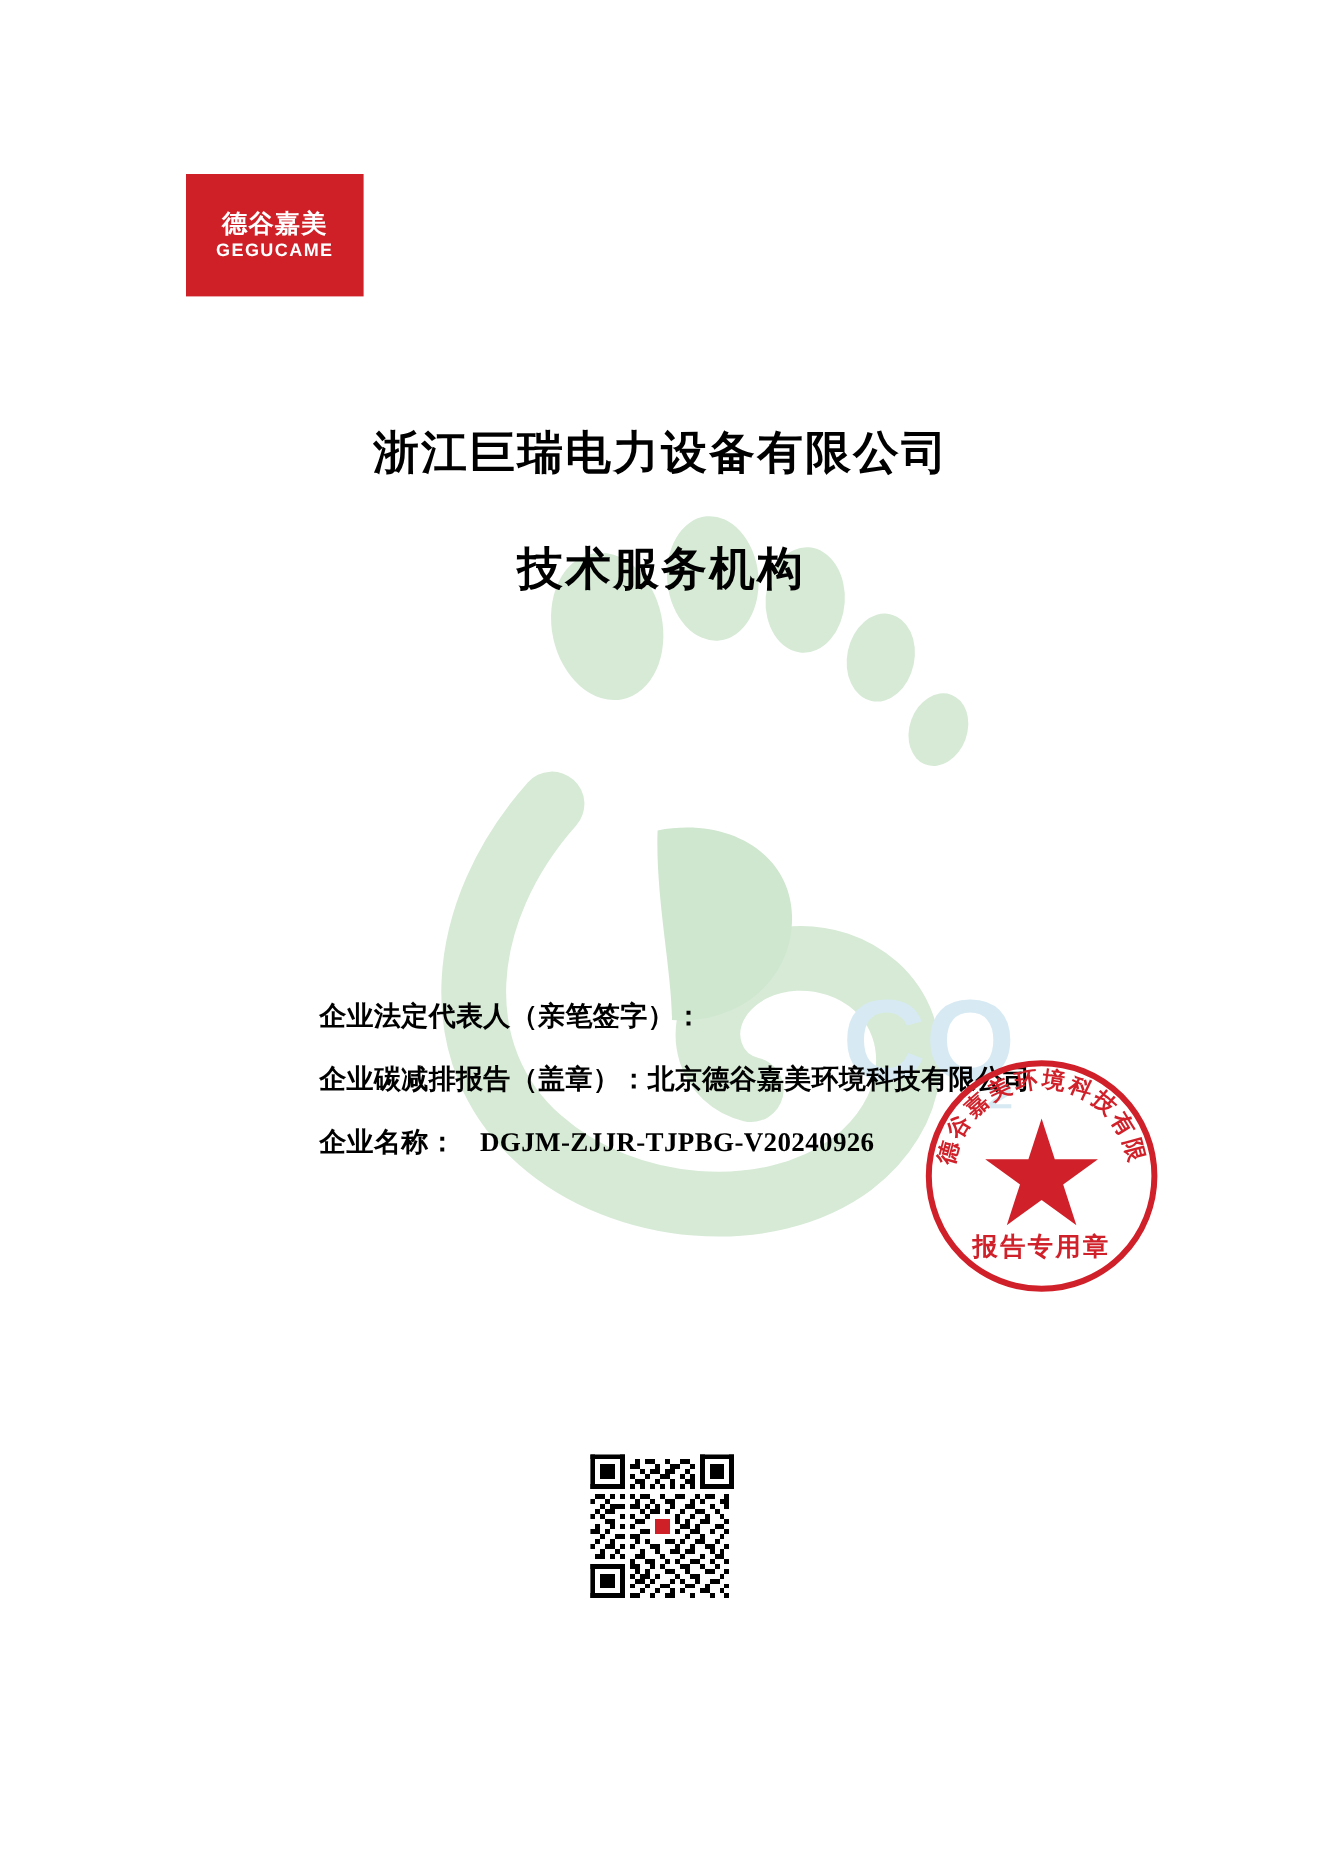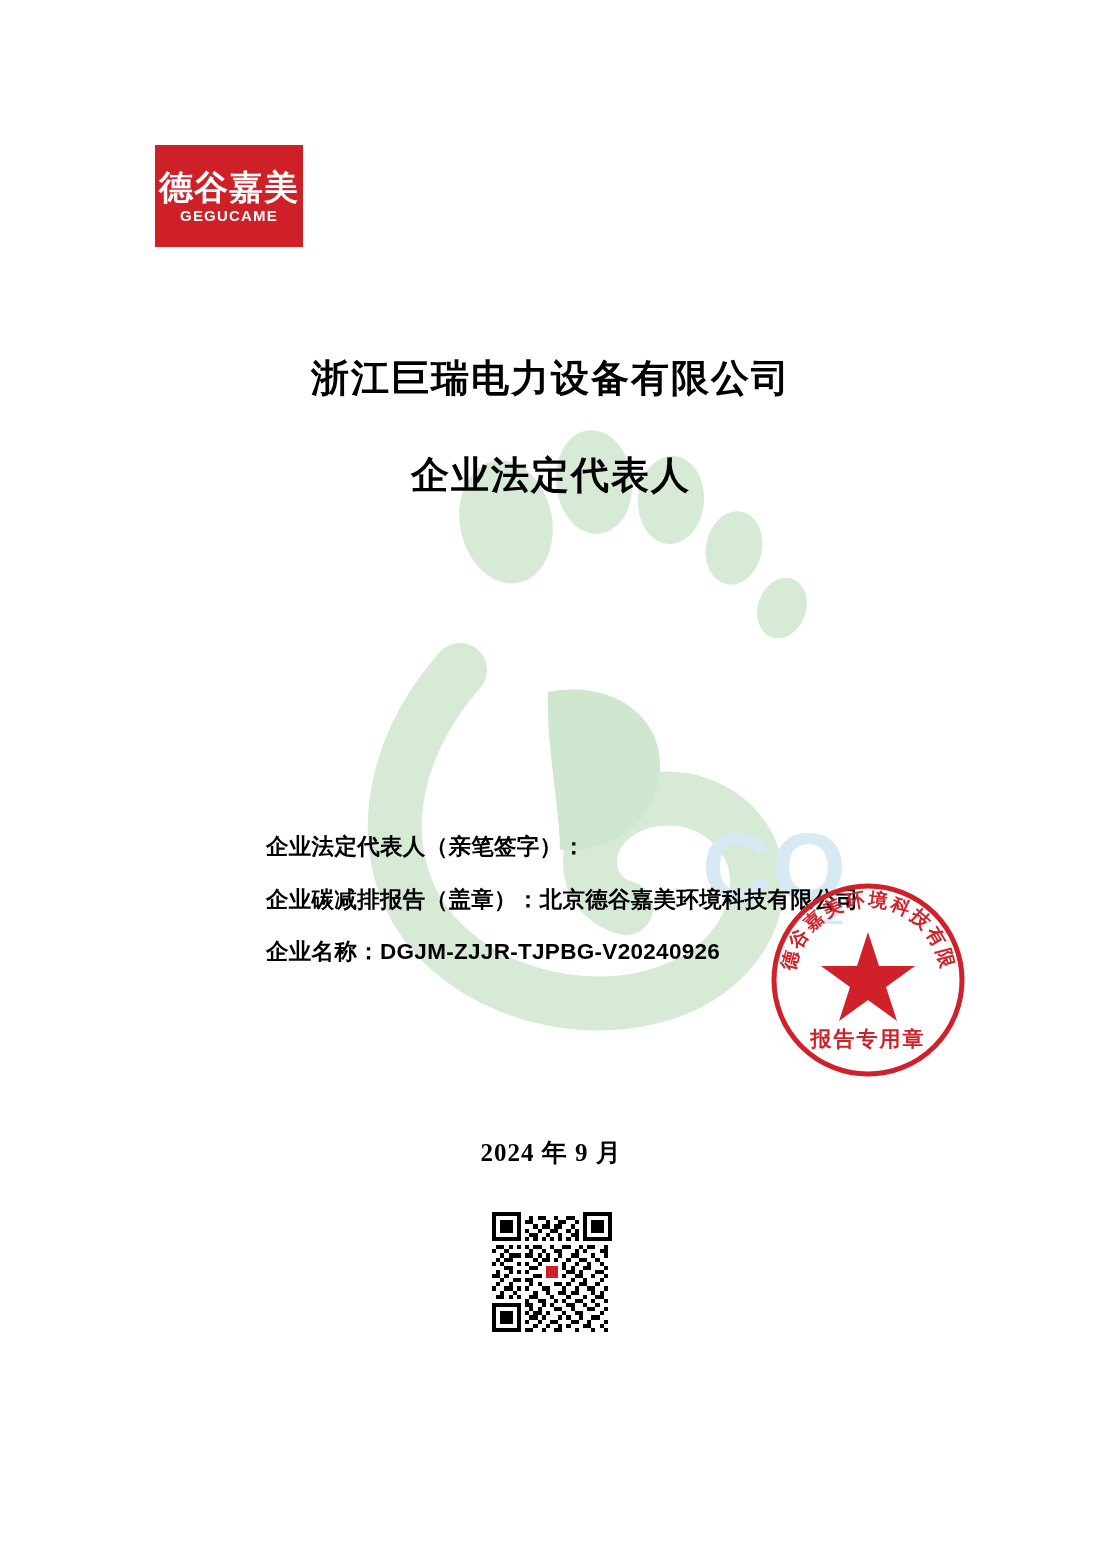--- a/index.html
+++ b/index.html
@@ -48,21 +48,21 @@
     background: #cf2027;
     color: #ffffff;
     display: flex;
     flex-direction: column;
     align-items: center;
     justify-content: center;
     gap: 4px;
     font-family: "Liberation Sans", sans-serif;
   }
   .logo-red .cn {
-    font-size: 34px;
+    font-size: 21px;
     letter-spacing: 1px;
     font-weight: 700;
     line-height: 1;
   }
   .logo-red .en {
     font-size: 15px;
     letter-spacing: 1.2px;
     font-weight: 700;
     line-height: 1;
   }
@@ -106,21 +106,21 @@
     width: 680px;
   }
   .info-line {
     font-size: 22.5px;
     font-weight: 700;
     line-height: 1;
     margin-bottom: 30px;
     white-space: nowrap;
     letter-spacing: 0.3px;
   }
-  .info-line .value-serif { font-family: Liberation Sans, sans-serif; }
+  .info-line .value-serif { font-family: Liberation Serif, serif; margin-left: 20px; }
 
   .date-line {
     position: absolute;
     left: 0;
     right: 0;
     top: 1136px;
     text-align: center;
     font-size: 25px;
     font-weight: 700;
     letter-spacing: 1px;
@@ -171,35 +171,34 @@
   </div>
 
   <div class="logo-row">
     <div class="logo-red">
       <span class="cn">德谷嘉美</span>
       <span class="en">GEGUCAME</span>
     </div>
   </div>
 
   <div class="doc-title">浙江巨瑞电力设备有限公司</div>
-  <div class="doc-subtitle">企业法定代表人</div>
+  <div class="doc-subtitle">技术服务机构</div>
 
   <div class="info-block">
     <div class="info-line">
       <span>企业法定代表人（亲笔签字）：</span><span></span>
     </div>
     <div class="info-line">
       <span>企业碳减排报告（盖章）：</span><span>北京德谷嘉美环境科技有限公司</span>
     </div>
     <div class="info-line">
       <span>企业名称：</span><span class="value-serif">DGJM-ZJJR-TJPBG-V20240926</span>
     </div>
   </div>
 
-  <div class="date-line">2024 年 9 月</div>
 
   <div class="seal">
     <svg viewBox="0 0 200 200" xmlns="http://www.w3.org/2000/svg">
       <defs>
         <path id="sealArc" d="M 26 100 A 74 74 0 1 1 174 100" fill="none"></path>
         <path id="sealArcBottom" d="M 34 100 A 66 66 0 0 0 166 100" fill="none"></path>
       </defs>
       <circle cx="100" cy="100" r="94" fill="none" stroke="#d0212a" stroke-width="5"></circle>
       <text font-family="Liberation Serif, serif" font-size="19" font-weight="700" fill="#d0212a" letter-spacing="2.5">
         <textPath href="#sealArc" startOffset="50%" text-anchor="middle">北京德谷嘉美环境科技有限公司</textPath>

